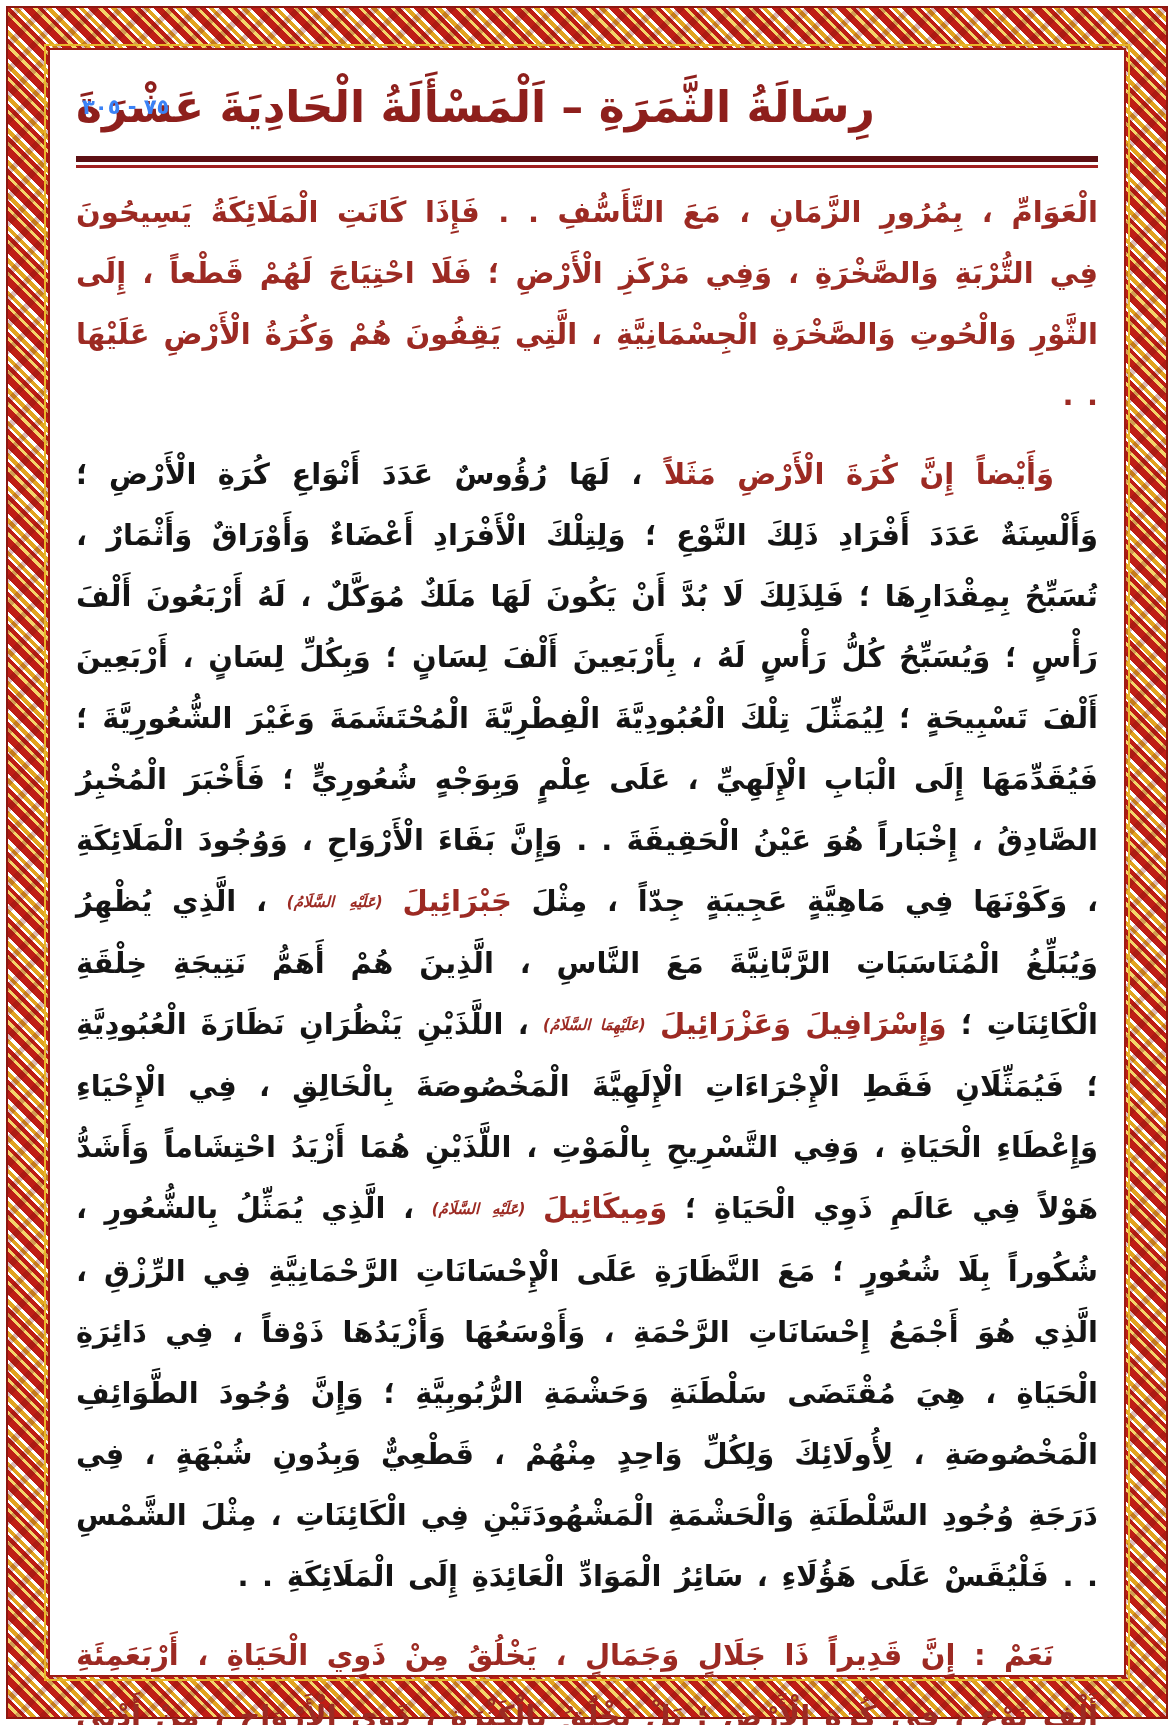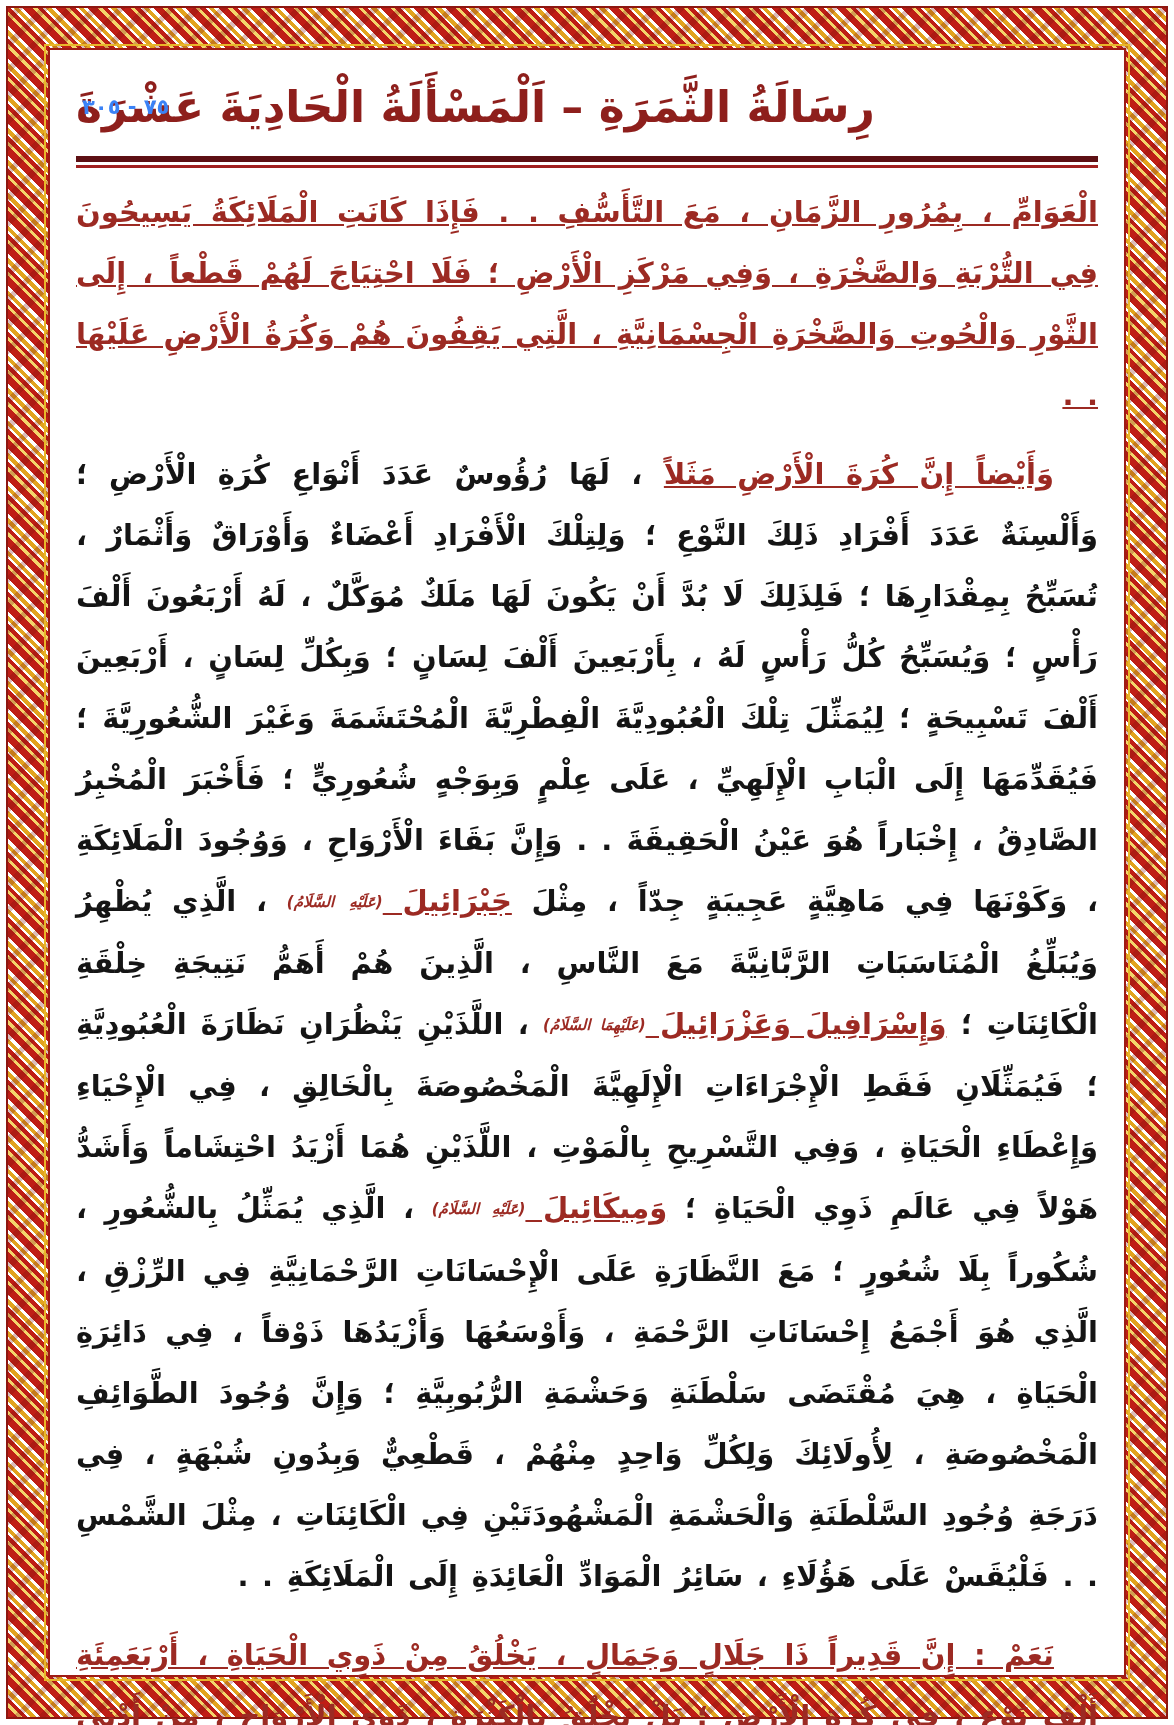--- a/index.html
+++ b/index.html
@@ -86,21 +86,21 @@
     line-height: 61px;
     text-align: justify;
     color: #151515;
     word-spacing: 0.12em;
   }
   p.para {
     margin: 14px 0 18px 0;
     text-indent: 44px;
   }
   p.noindent { text-indent: 0; }
-  .red  { color: #9c2a23; text-decoration: underline; }
+  .red  { color: #9c2a23; }
   .honorific {
     color: #9c2a23;
     font-size: 0.52em;
     vertical-align: 0.25em;
     letter-spacing: 0;
     font-style: italic;
   }
 </style>
 </head>
 <body>

